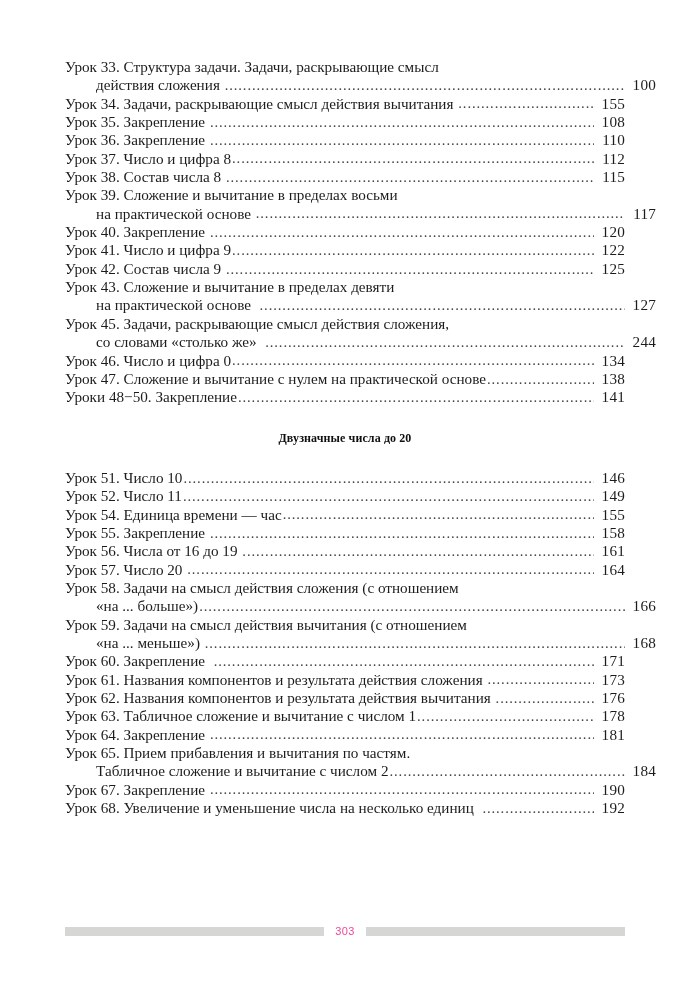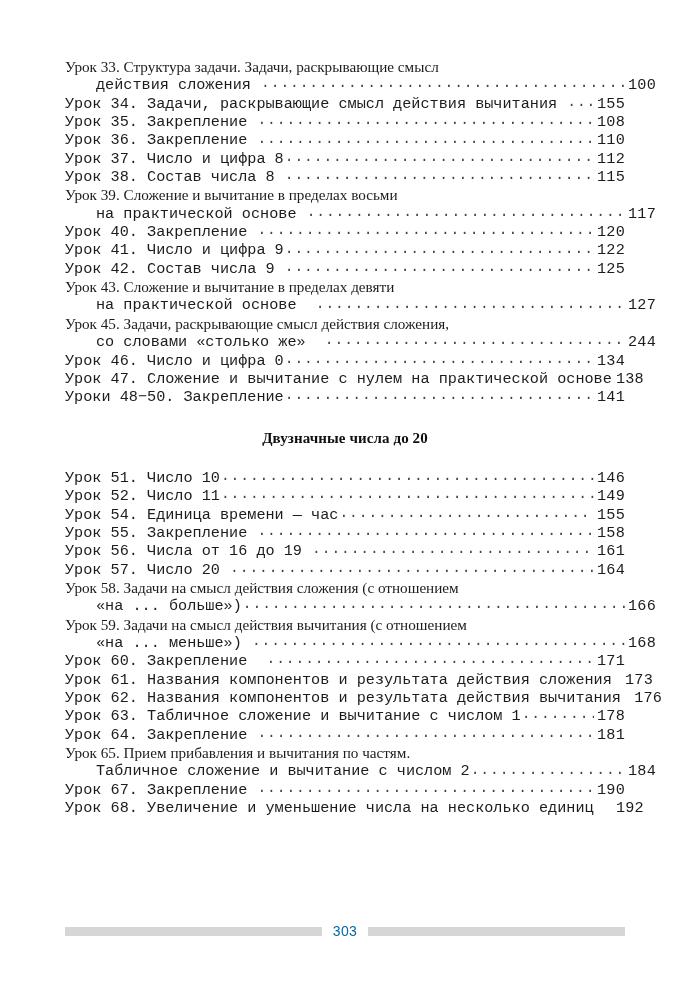--- a/index.html
+++ b/index.html
@@ -32,23 +32,22 @@
 
   
   .entry {
     font-size: 15.2px;
     line-height: 18.35px;
     color: #1c1c1c;
     white-space: nowrap;
   }
   .entry .row {
     display: flex;
-    align-items: center;
+    align-items: flex-end;
     width: 100%;
-    font-family: Liberation Mono, monospace;
   }
   .entry .title {
     flex: 0 0 auto;
     white-space: pre;
   }
   .entry .leader {
     flex: 1 1 auto;
     min-width: 0;
     overflow: hidden;
     height: 1em;
@@ -80,21 +79,21 @@
     padding-left: 31px;
   }
   
   .entry .plainline {
     white-space: pre;
   }
 
   .section-heading {
     text-align: center;
     font-weight: bold;
-    font-size: 15px;
+    font-size: 12px;
     line-height: 18.35px;
     color: #0f0f0f;
     margin-top: 22px;
     margin-bottom: 22px;
     letter-spacing: 0.1px;
   }
 
   .group + .group { margin-top: 0; }
 
   
@@ -108,23 +107,23 @@
     align-items: center;
   }
   .footer .rule {
     flex: 1 1 auto;
     height: 9px;
     background: #d6d6d4;
   }
   .footer .folio {
     flex: 0 0 auto;
     padding: 0 11px;
-    font-size: 14px;
+    font-size: 11px;
     line-height: 1;
-    color: #0369a1;
+    color: #ec4899;
     font-family: "Liberation Sans", "DejaVu Sans", sans-serif;
     letter-spacing: 0.4px;
   }
 </style>
 </head>
 <body>
 
 <div class="page">
 
   <div class="toc" id="toc-root">

